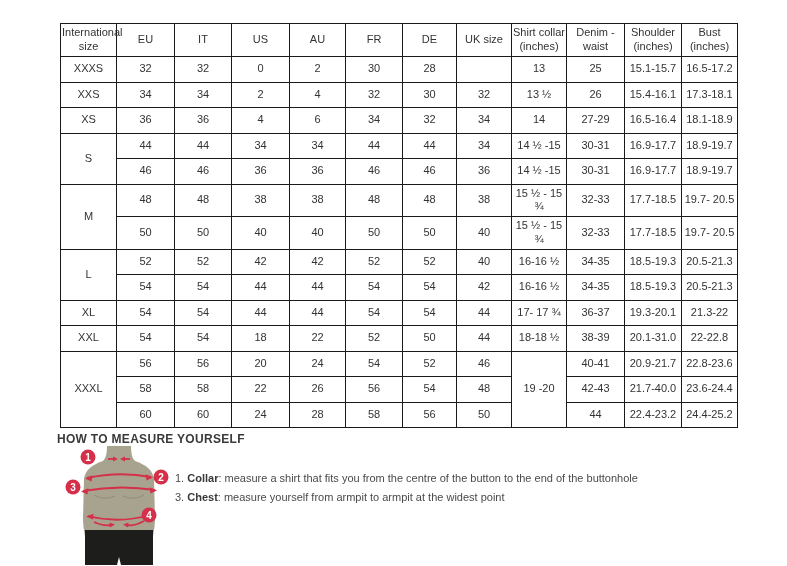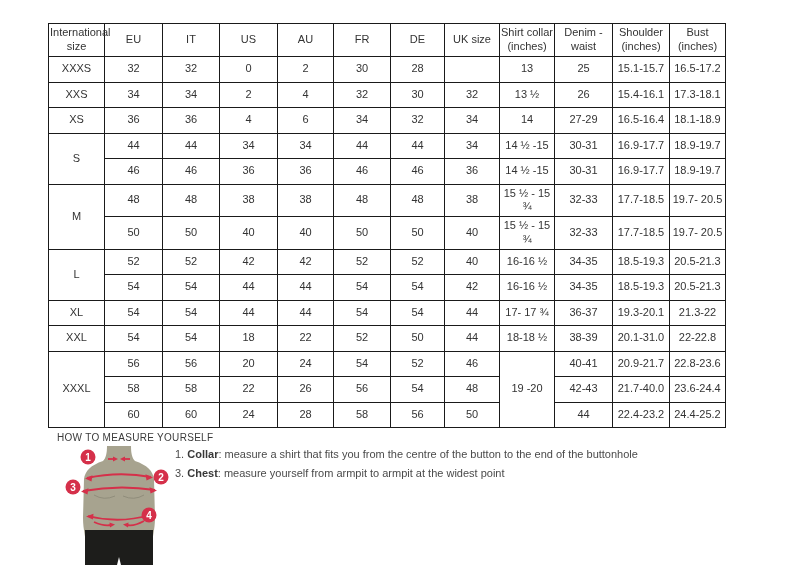--- a/index.html
+++ b/index.html
@@ -5,50 +5,50 @@
   * { margin:0; padding:0; box-sizing:border-box; }
   html,body { width:787px; height:566px; }
   body {
     background:#ffffff;
     font-family:"Liberation Sans", sans-serif;
     position:relative;
     overflow:hidden;
     color:#333;
   }
   table.size-chart {
-    position:absolute; left:48px; top:23px;
+    position:absolute; left:60px; top:23px;
     width:677px;
     border-collapse:collapse;
     table-layout:fixed;
     border-radius:27px;
   }
   .size-chart th, .size-chart td {
     border:1px solid #1a1a1a;
     font-size:11px;
     font-weight:400;
     text-align:center;
     vertical-align:middle;
     color:#333;
     padding:2px 1px;
     line-height:1.25;
   }
   .size-chart thead th { height:33px; }
   .size-chart tbody td { height:25.5px; }
 
   .measure-title {
     position:absolute; left:57px; top:432px;
-    font-size:10px; font-weight:normal; color:#3a3a3a;
+    font-size:12px; font-weight:bold; color:#3a3a3a;
     letter-spacing:.3px;
   }
   .figure {
     position:absolute; left:58px; top:446px;
     width:118px; height:120px;
   }
   .instructions {
-    position:absolute; left:175px; top:448px;
+    position:absolute; left:175px; top:472px;
     list-style:none;
     font-size:11px;
     color:#4a4a4a;
   }
   .instructions li { margin-bottom:6.5px; line-height:12px; }
   .instructions b { color:#383838; }
 </style>
 </head>
 <body>
 

